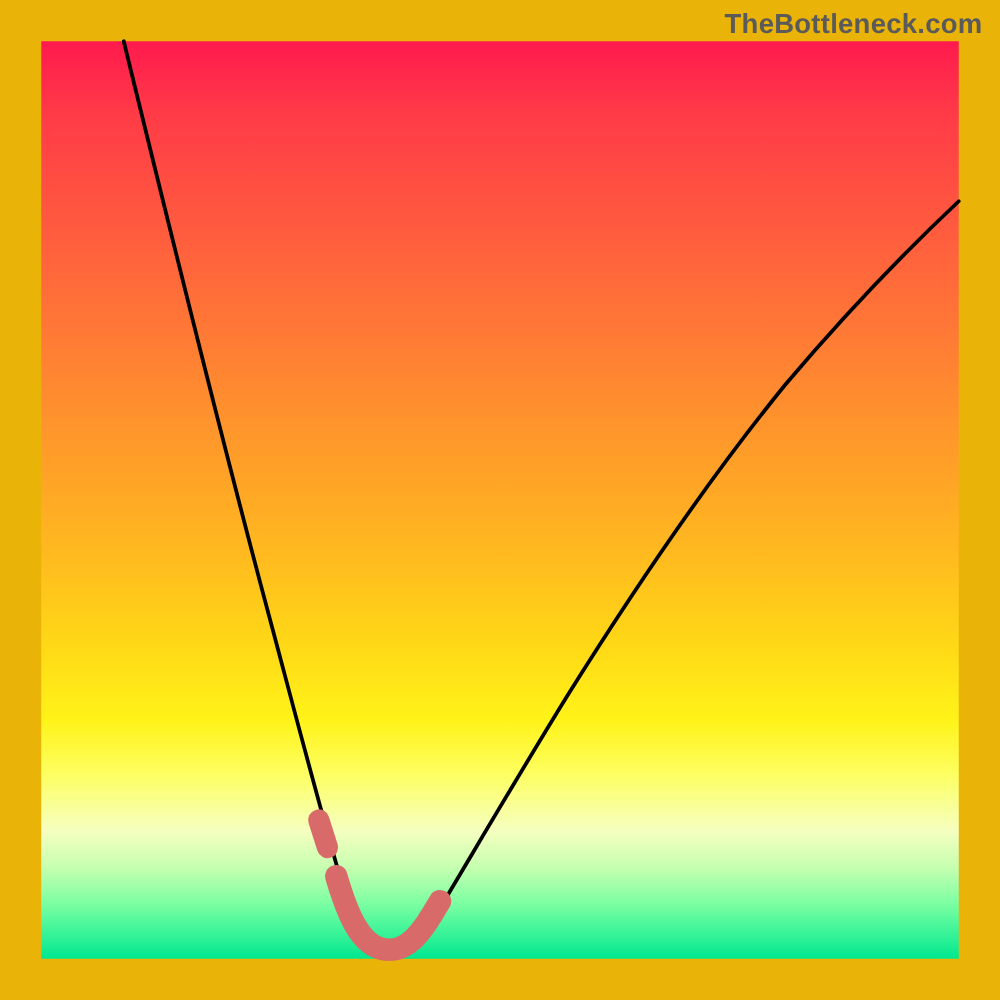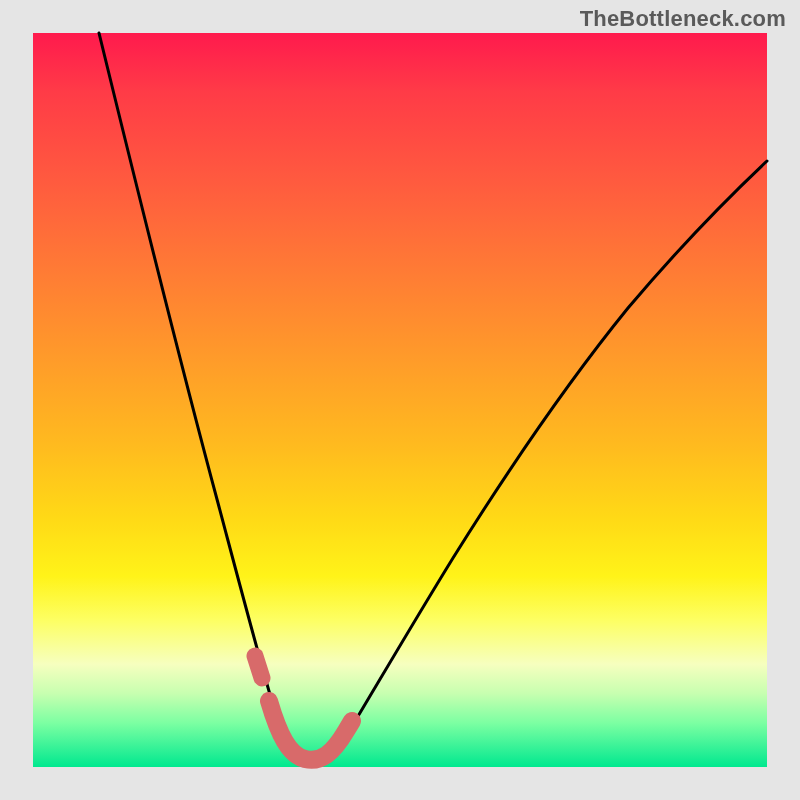--- a/index.html
+++ b/index.html
@@ -7,21 +7,21 @@
     padding: 0;
     width: 800px;
     height: 800px;
     overflow: hidden;
     background: #000;
     font-family: Arial, Helvetica, sans-serif;
   }
   .frame {
     position: absolute;
     inset: 0;
-    background: #e5e5e5;
+    background: #eab308;
   }
   .plot {
     position: absolute;
     left: 33px;
     top: 33px;
     width: 734px;
     height: 734px;
     
     background: linear-gradient(
       to bottom,

